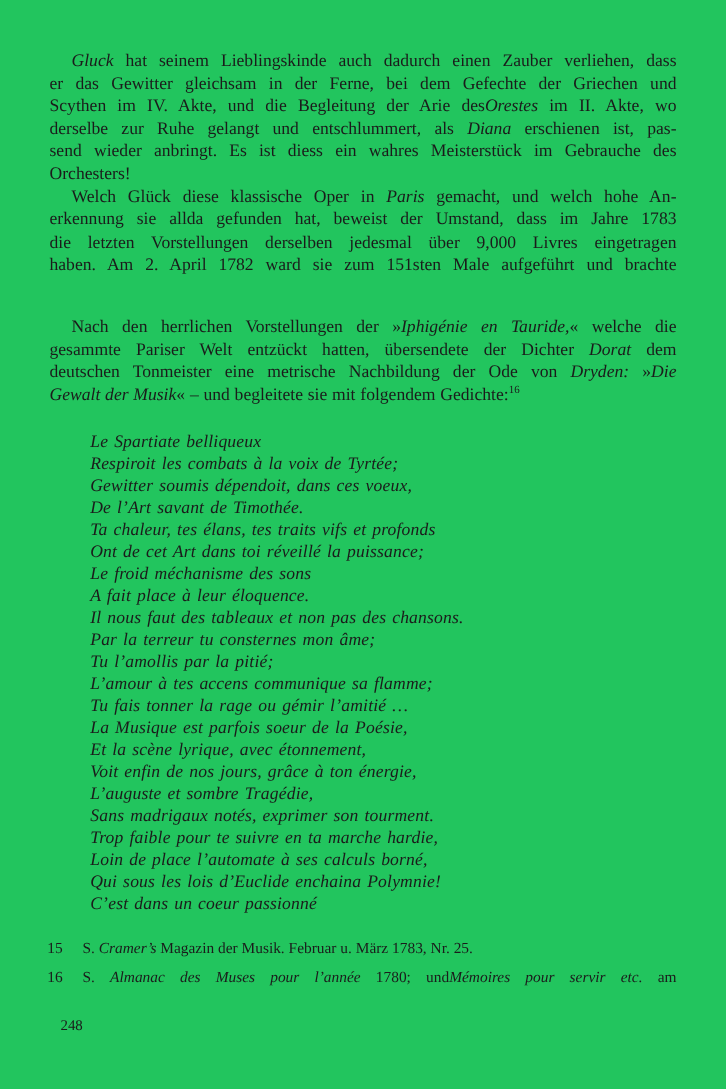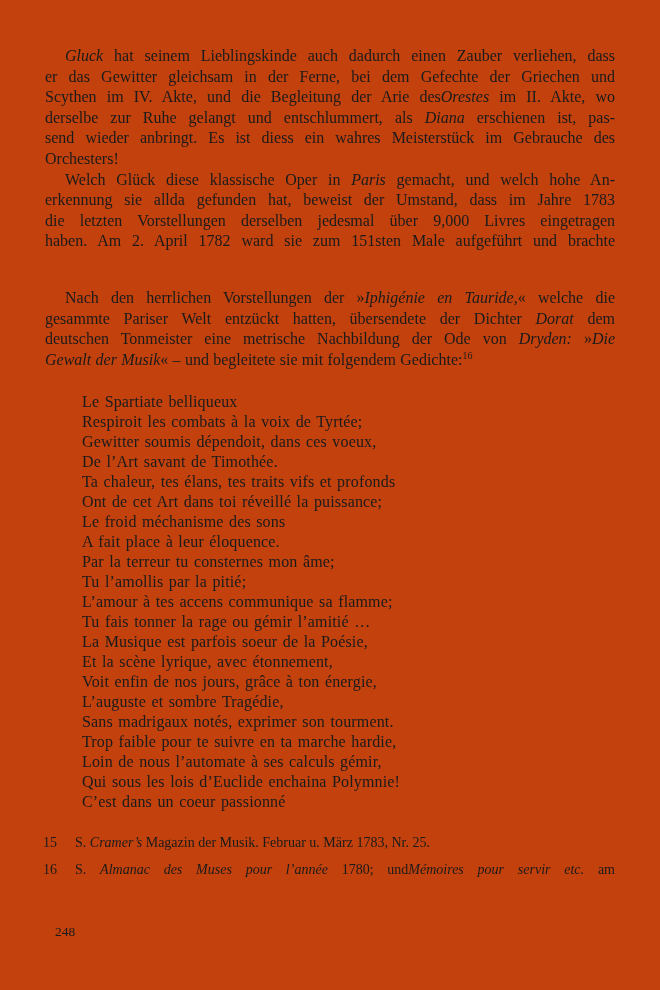--- a/index.html
+++ b/index.html
@@ -6,40 +6,41 @@
   body {
     width: 660px; height: 990px;
     background: #ffffff;
     color: #1b1b1b;
     font-family: "Liberation Serif", serif;
     -webkit-font-smoothing: antialiased;
   }
   .page {
     position: relative;
     width: 660px; height: 990px;
-    background: #c2410c;
+    background: #22c55e;
     overflow: hidden;
   }
   .content {
     position: absolute;
     left: 45px; top: 46px;
     width: 570px;
   }
   .body-para {
     font-size: 16px;
     line-height: 20.6px;
     word-spacing: 0.02em;
   }
   .body-para .line { text-align: justify; text-justify: inter-word; }
   .body-para .line:first-child { text-indent: 20px; }
   .line.jl { text-align-last: justify; }
   .para-gap { margin-top: 36px; }
   .poem {
     margin-top: 22px;
     margin-left: 37px;
+    font-style: italic;
     font-size: 16px;
     line-height: 20px;
     letter-spacing: 0.01em;
     word-spacing: 0.08em;
   }
   .footnotes {
     margin-top: 20px;
     font-size: 14px;
     line-height: 21px;
   }
@@ -86,31 +87,32 @@
 
     <div class="poem">
         <div class="poem-line">Le Spartiate belliqueux</div>
         <div class="poem-line">Respiroit les combats à la voix de Tyrtée;</div>
         <div class="poem-line">Gewitter soumis dépendoit, dans ces voeux,</div>
         <div class="poem-line">De l’Art savant de Timothée.</div>
         <div class="poem-line">Ta chaleur, tes élans, tes traits vifs et profonds</div>
         <div class="poem-line">Ont de cet Art dans toi réveillé la puissance;</div>
         <div class="poem-line">Le froid méchanisme des sons</div>
         <div class="poem-line">A fait place à leur éloquence.</div>
+        <div class="poem-line">Il nous faut des tableaux et non pas des chansons.</div>
         <div class="poem-line">Par la terreur tu consternes mon âme;</div>
         <div class="poem-line">Tu l’amollis par la pitié;</div>
         <div class="poem-line">L’amour à tes accens communique sa flamme;</div>
         <div class="poem-line">Tu fais tonner la rage ou gémir l’amitié …</div>
         <div class="poem-line">La Musique est parfois soeur de la Poésie,</div>
         <div class="poem-line">Et la scène lyrique, avec étonnement,</div>
         <div class="poem-line">Voit enfin de nos jours, grâce à ton énergie,</div>
         <div class="poem-line">L’auguste et sombre Tragédie,</div>
         <div class="poem-line">Sans madrigaux notés, exprimer son tourment.</div>
         <div class="poem-line">Trop faible pour te suivre en ta marche hardie,</div>
-        <div class="poem-line">Loin de nous l’automate à ses calculs gémir,</div>
+        <div class="poem-line">Loin de place l’automate à ses calculs borné,</div>
         <div class="poem-line">Qui sous les lois d’Euclide enchaina Polymnie!</div>
         <div class="poem-line">C’est dans un coeur passionné</div>
       </div>
 
     <div class="footnotes">
       <div class="footnote">
         <span class="fn-num">15</span>
         <div class="fn-text">
             <div class="line"><span>S. </span><i>Cramer’s</i><span> Magazin der Musik. Februar u. März 1783, Nr. 25.</span></div>
           </div>

